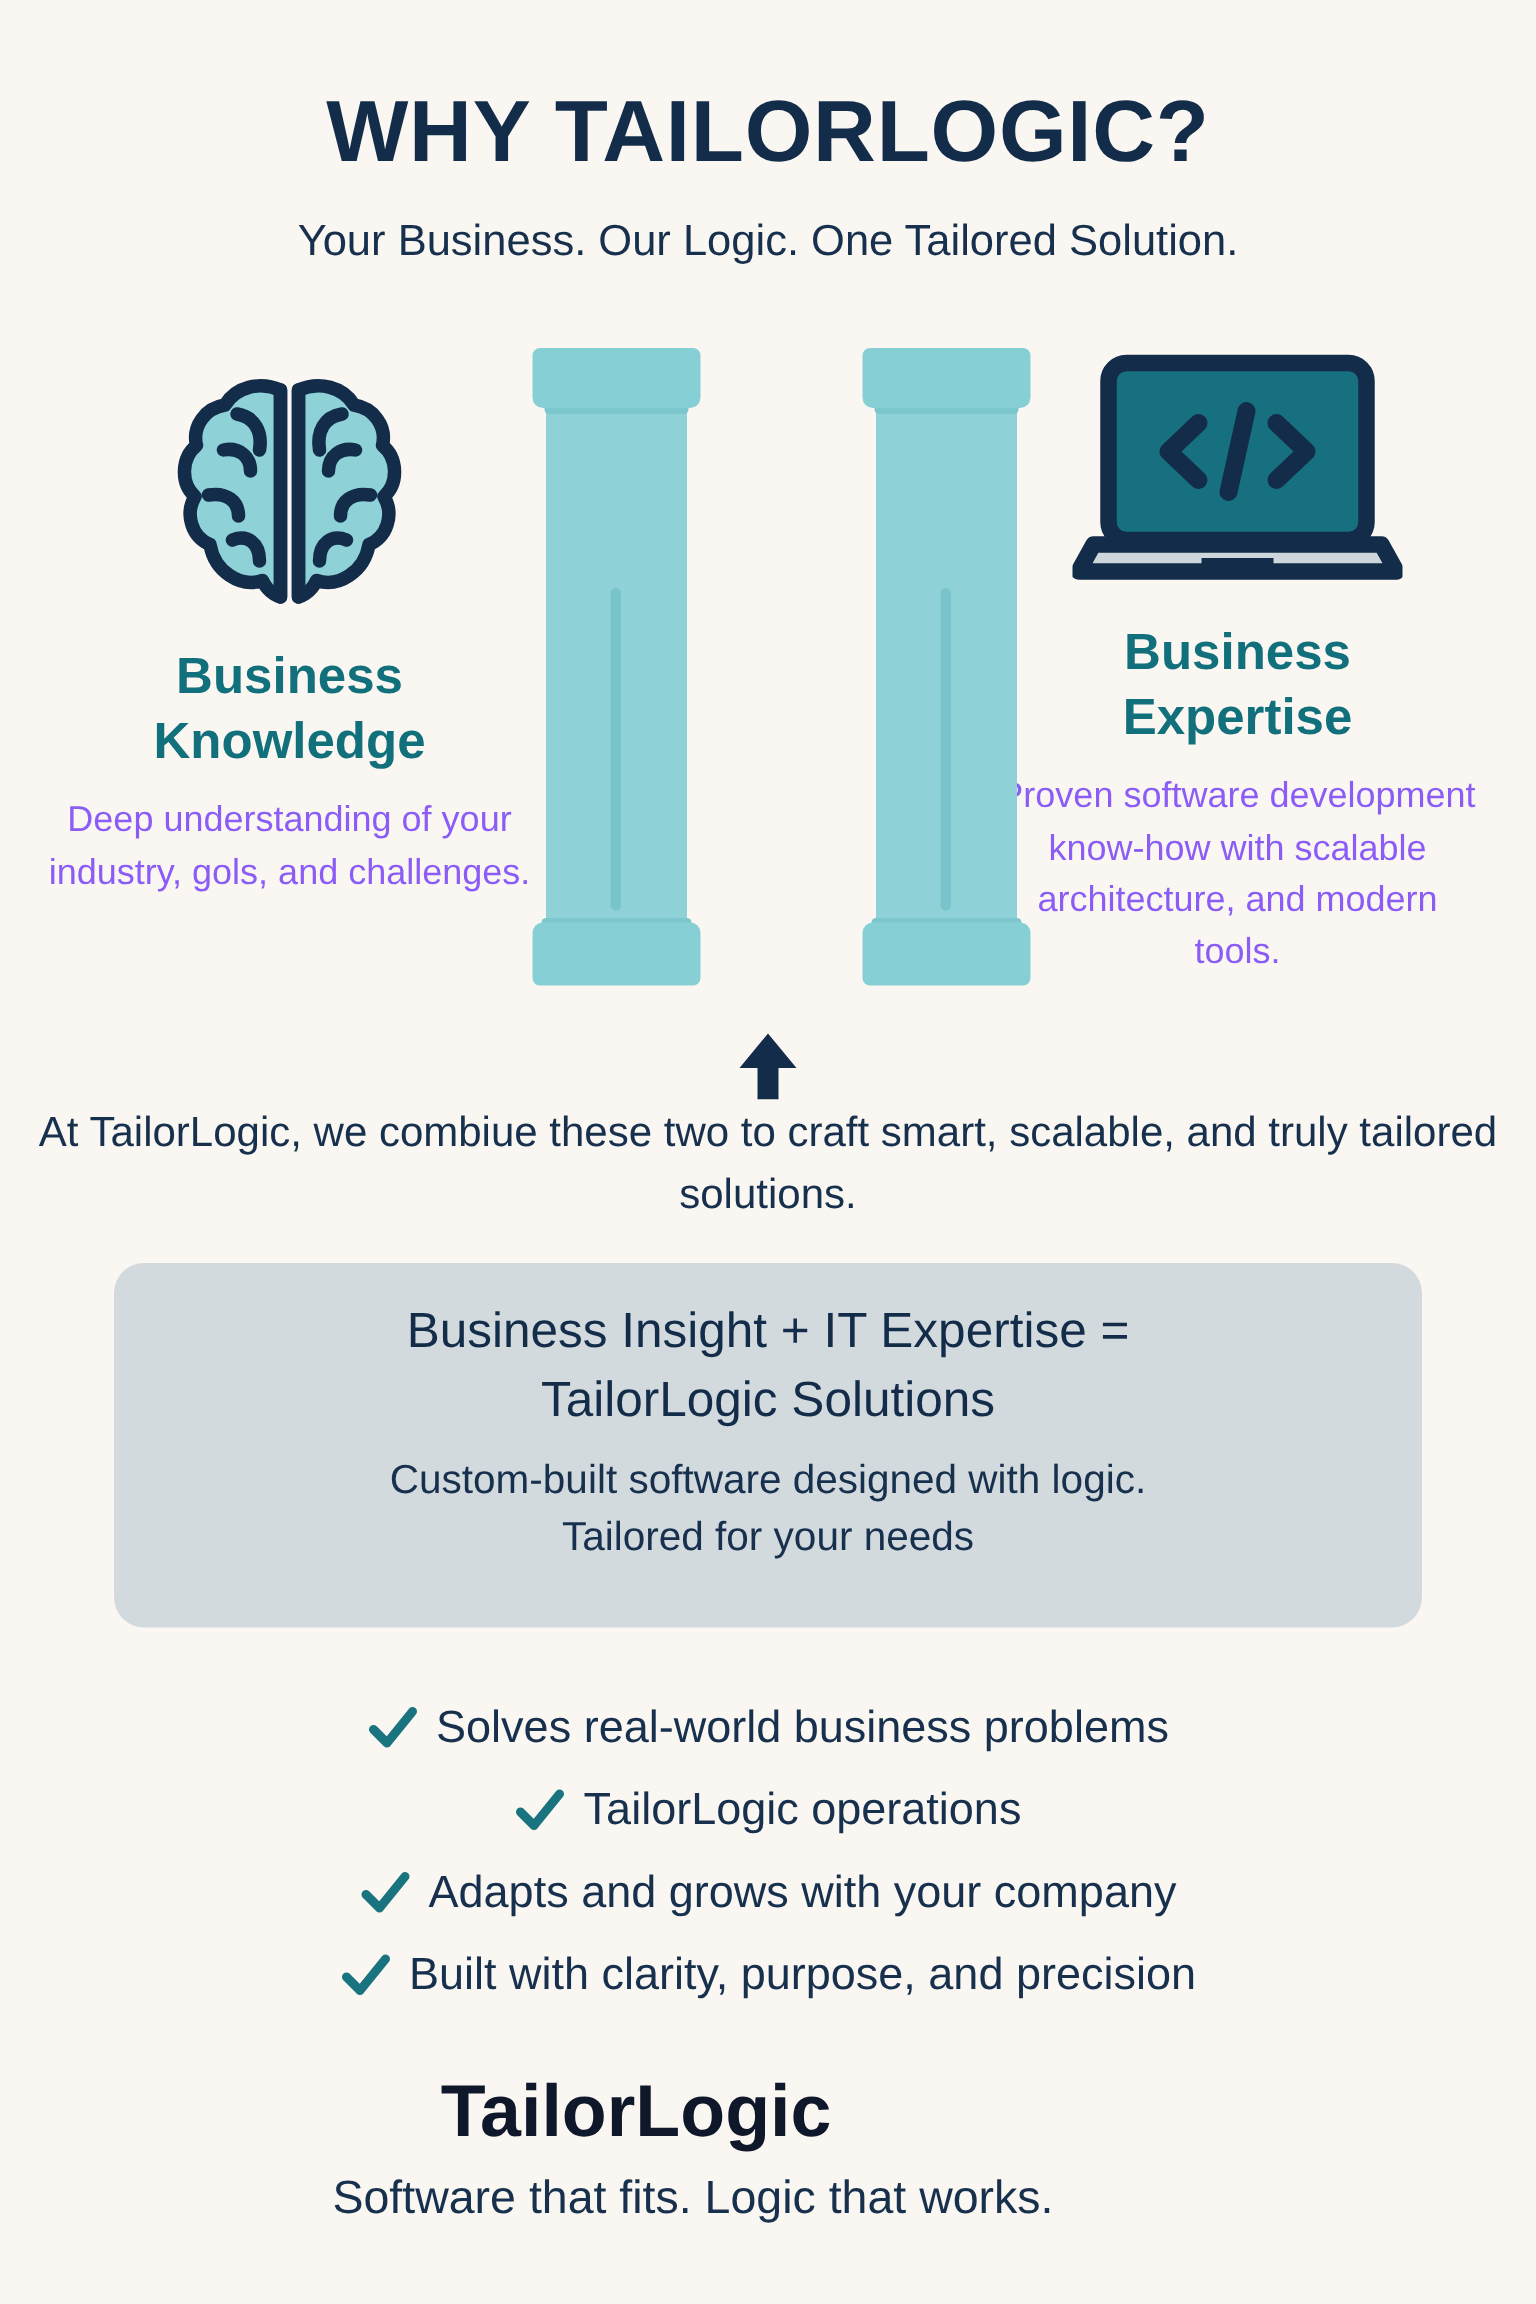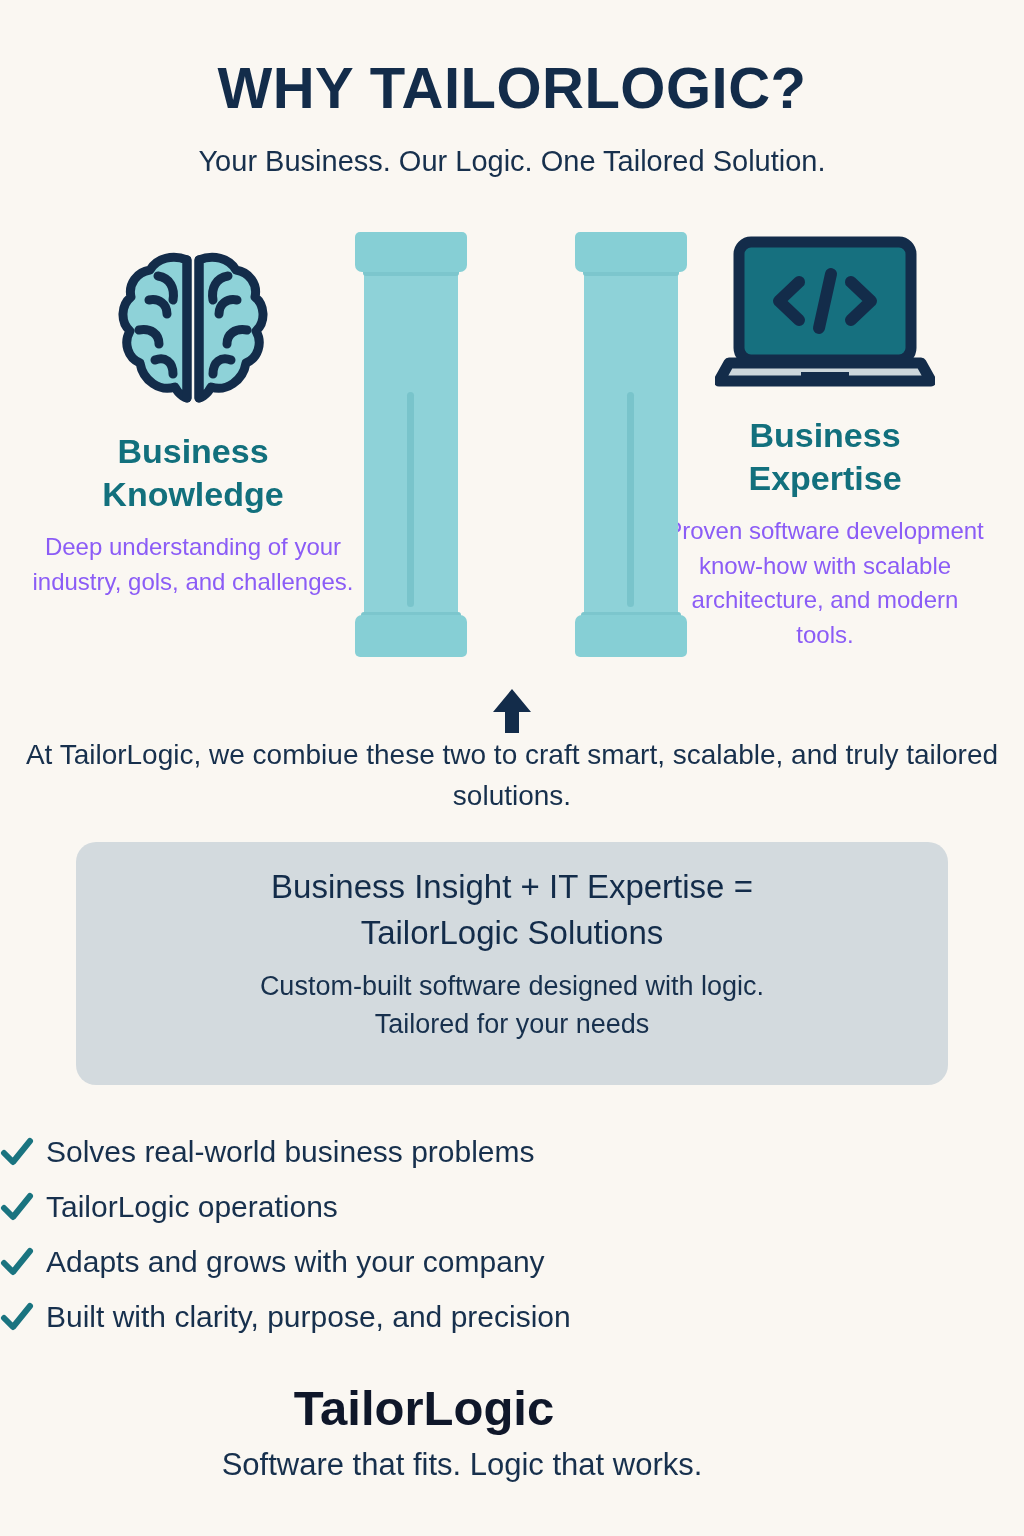--- a/index.html
+++ b/index.html
@@ -178,21 +178,21 @@
   
   .checklist {
     position: absolute;
     left: 0;
     top: 1124px;
     width: 1024px;
   }
   .check-row {
     display: flex;
     align-items: center;
-    justify-content: flex-start;
+    justify-content: center;
     height: 55px;
   }
   .check-icon {
     flex: 0 0 auto;
     width: 34px;
     height: 34px;
     margin-right: 12px;
   }
   .check-label {
     font-size: 30px;

